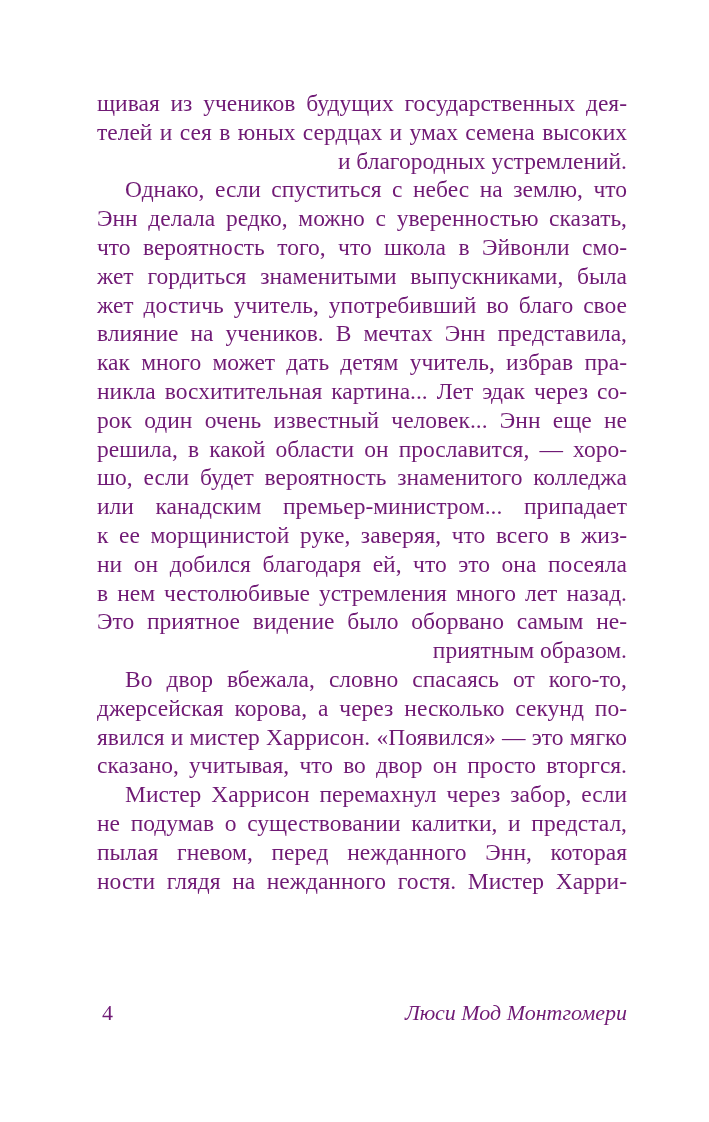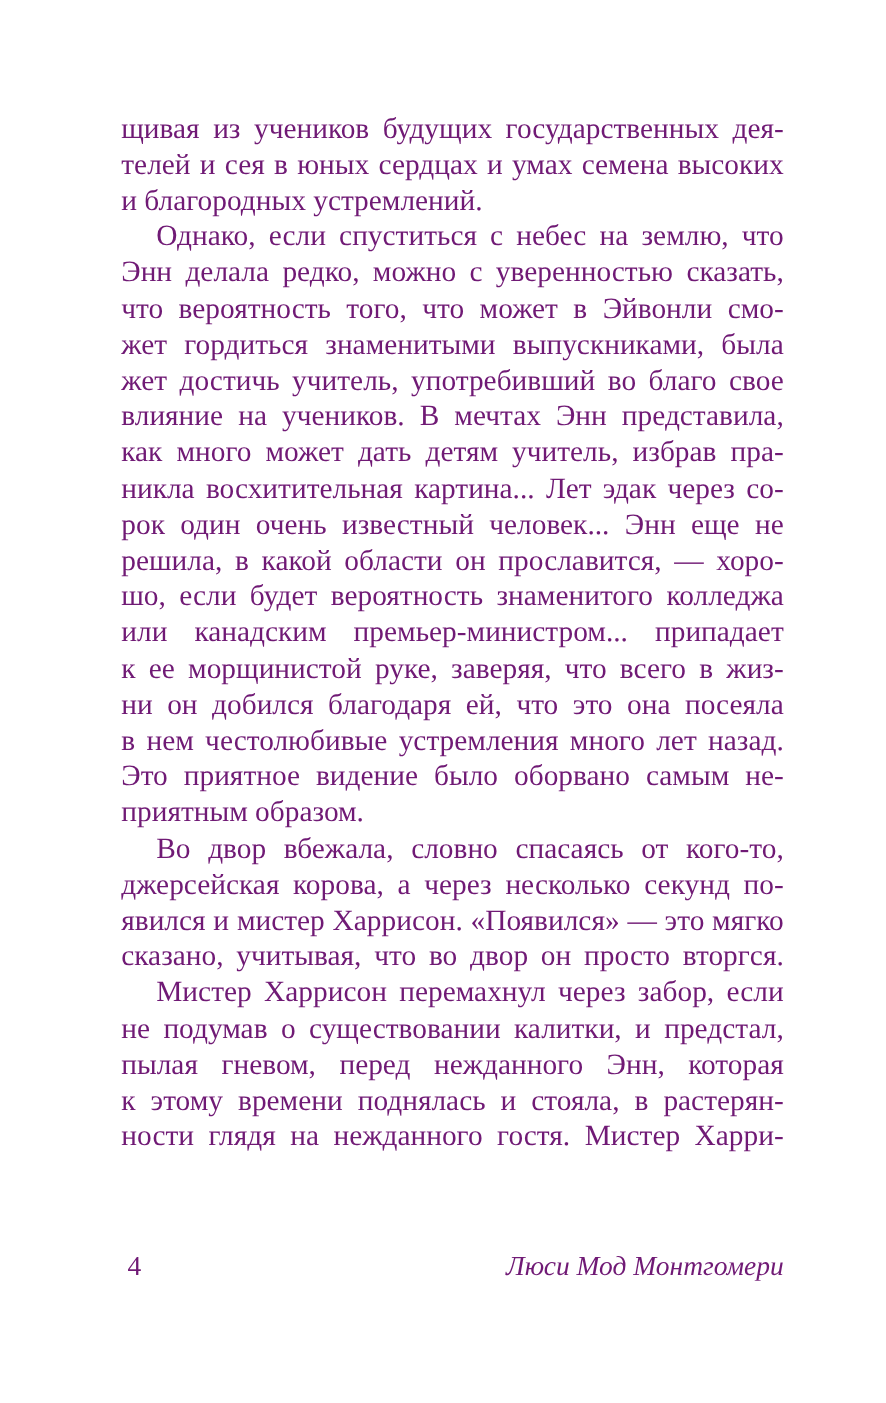--- a/index.html
+++ b/index.html
@@ -19,21 +19,21 @@
   .body-text {
     position: absolute;
     left: 97px;
     top: 89px;
     width: 530px;
   }
   .line {
     font-size: 23.5px;
     line-height: 28.8px;
     white-space: normal;
-    text-align: left;
+    text-align: right;
   }
   .line.j {
     text-align: justify;
     text-align-last: justify;
   }
   .line.indent {
     text-indent: 28px;
   }
   .footer {
     position: absolute;
@@ -57,21 +57,21 @@
 </head>
 <body>
 
 <div class="page" style="background: rgb(255, 255, 255); color: #701a75;">
   <main class="body-text" id="body-text">
       <div class="line j">щивая из учеников будущих государственных дея-</div>
       <div class="line j">телей и сея в юных сердцах и умах семена высоких</div>
       <div class="line">и благородных устремлений.</div>
       <div class="line j indent">Однако, если спуститься с небес на землю, что</div>
       <div class="line j">Энн делала редко, можно с уверенностью сказать,</div>
-      <div class="line j">что вероятность того, что может в Эйвонли смо-</div>
+      <div class="line j">что вероятность того, что школа в Эйвонли смо-</div>
       <div class="line j">жет гордиться знаменитыми выпускниками, была</div>
       <div class="line j">жет достичь учитель, употребивший во благо свое</div>
       <div class="line j">влияние на учеников. В мечтах Энн представила,</div>
       <div class="line j">как много может дать детям учитель, избрав пра-</div>
       <div class="line j">никла восхитительная картина... Лет эдак через со-</div>
       <div class="line j">рок один очень известный человек... Энн еще не</div>
       <div class="line j">решила, в какой области он прославится, — хоро-</div>
       <div class="line j">шо, если будет вероятность знаменитого колледжа</div>
       <div class="line j">или канадским премьер-министром... припадает</div>
       <div class="line j">к ее морщинистой руке, заверяя, что всего в жиз-</div>
@@ -79,20 +79,19 @@
       <div class="line j">в нем честолюбивые устремления много лет назад.</div>
       <div class="line j">Это приятное видение было оборвано самым не-</div>
       <div class="line">приятным образом.</div>
       <div class="line j indent">Во двор вбежала, словно спасаясь от кого-то,</div>
       <div class="line j">джерсейская корова, а через несколько секунд по-</div>
       <div class="line j">явился и мистер Харрисон. «Появился» — это мягко</div>
       <div class="line j">сказано, учитывая, что во двор он просто вторгся.</div>
       <div class="line j indent">Мистер Харрисон перемахнул через забор, если</div>
       <div class="line j">не подумав о существовании калитки, и предстал,</div>
       <div class="line j">пылая гневом, перед нежданного Энн, которая</div>
-      <div class="line j">к этому времени поднялась и стояла, в растерян-</div>
       <div class="line j">ности глядя на нежданного гостя. Мистер Харри-</div>
     </main>
   <footer class="footer">
     <span class="page-num">4</span>
     <span class="running-title">Люси Мод Монтгомери</span>
   </footer>
 </div>
 
 </body></html>

